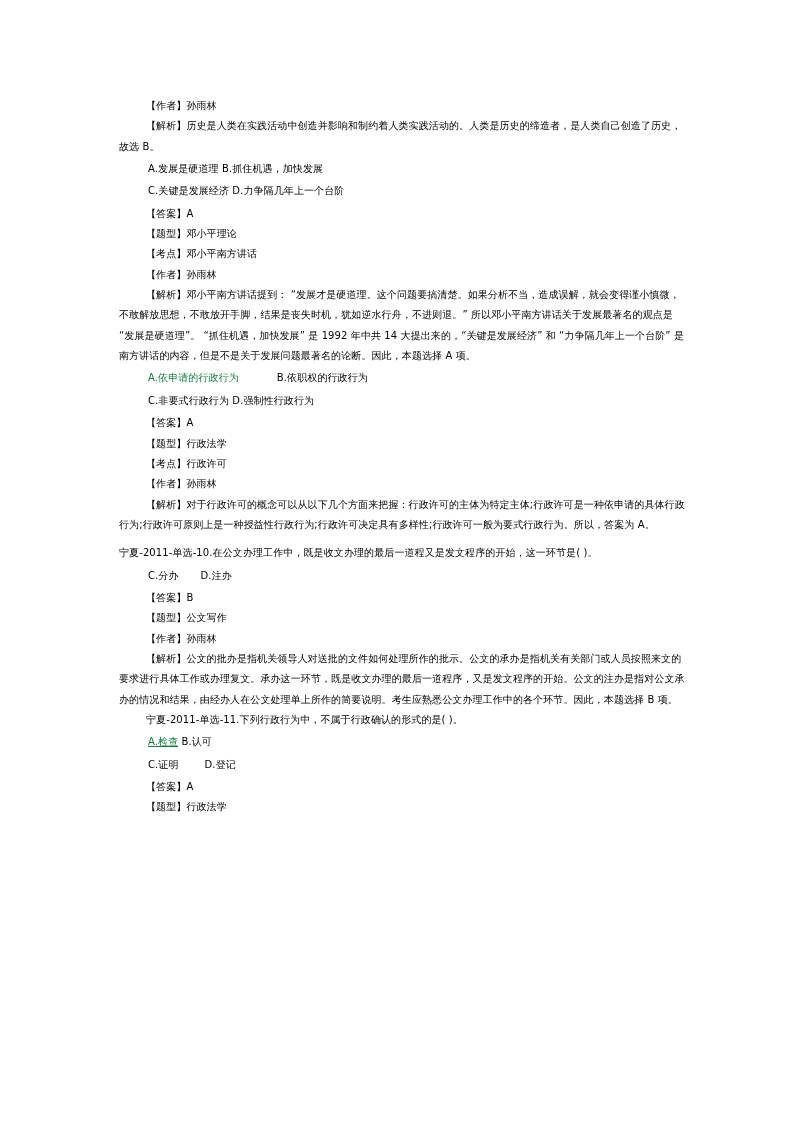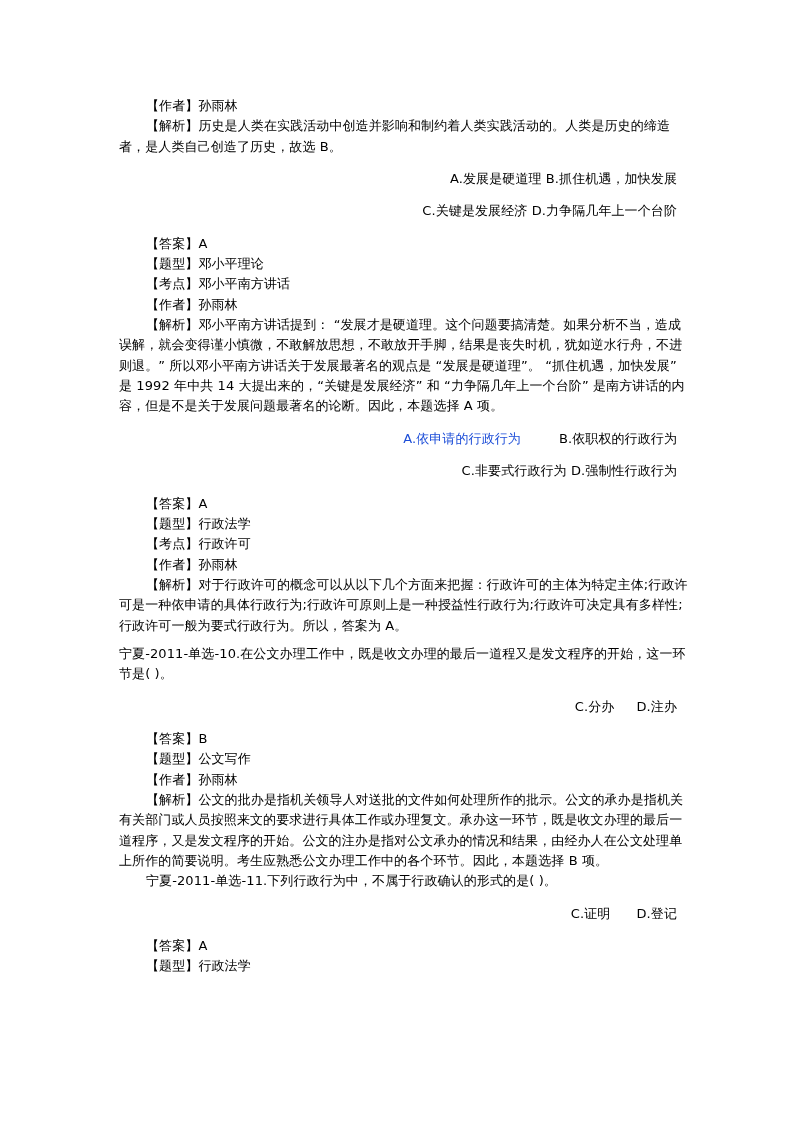--- a/index.html
+++ b/index.html
@@ -1,23 +1,23 @@
 <!DOCTYPE html>
 <html><head>
   <meta charset="utf-8">
   <style>
     html, body { margin: 0; padding: 0; background: #ffffff; }
     body { width: 794px; height: 1123px; position: relative; overflow: hidden;
       font-family: "DejaVu Sans", "Liberation Sans", sans-serif; color: #000; }
     .page { position: absolute; left: 119px; top: 96px; width: 570px;
-      font-size: 13px; line-height: 20.35px; letter-spacing: 0.1px; }
+      font-size: 10px; line-height: 20.35px; letter-spacing: 0.1px; }
     .p { margin: 0; text-indent: 27px; word-break: break-all; }
     .p.noindent { text-indent: 0; margin-top: 8px; }
-    .opt { margin: 12px; padding-left: 27px; white-space: pre; text-align: right; }
-    .red { color: #1d4ed8; }
+    .opt { margin: 2px; padding-left: 27px; white-space: pre; }
+    .red { color: #15803d; }
     .u { text-decoration: underline; }
     .gap { display: inline-block; }
   </style>
 </head>
 <body>
 
 <div class="page">
 
   <p class="p"><span>【作者】</span><span>孙雨林</span></p>
   <p class="p"><span>【解析】</span><span>历史是人类在实践活动中创造并影响和制约着人类实践活动的。人类是历史的缔造者，是人类自己创造了历史，故选 B。</span></p>
@@ -39,17 +39,18 @@
   <p class="p"><span>【解析】</span><span>对于行政许可的概念可以从以下几个方面来把握：行政许可的主体为特定主体;行政许可是一种依申请的具体行政行为;行政许可原则上是一种授益性行政行为;行政许可决定具有多样性;行政许可一般为要式行政行为。所以，答案为 A。</span></p>
 
   <p class="p noindent">宁夏-2011-单选-10.在公文办理工作中，既是收文办理的最后一道程又是发文程序的开始，这一环节是( )。</p>
   <p class="opt"><span>C.分办</span><span class="gap" style="width:22px"></span><span>D.注办</span></p>
   <p class="p"><span>【答案】</span><span>B</span></p>
   <p class="p"><span>【题型】</span><span>公文写作</span></p>
   <p class="p"><span>【作者】</span><span>孙雨林</span></p>
   <p class="p"><span>【解析】</span><span>公文的批办是指机关领导人对送批的文件如何处理所作的批示。公文的承办是指机关有关部门或人员按照来文的要求进行具体工作或办理复文。承办这一环节，既是收文办理的最后一道程序，又是发文程序的开始。公文的注办是指对公文承办的情况和结果，由经办人在公文处理单上所作的简要说明。考生应熟悉公文办理工作中的各个环节。因此，本题选择 B 项。</span></p>
 
   <p class="p">宁夏-2011-单选-11.下列行政行为中，不属于行政确认的形式的是( )。</p>
+  <p class="opt"><span class="red u">A.检查</span> <span>B.认可</span></p>
   <p class="opt"><span>C.证明</span><span class="gap" style="width:26px"></span><span>D.登记</span></p>
   <p class="p"><span>【答案】</span><span>A</span></p>
   <p class="p"><span>【题型】</span><span>行政法学</span></p>
 
 </div>
 
 </body></html>

